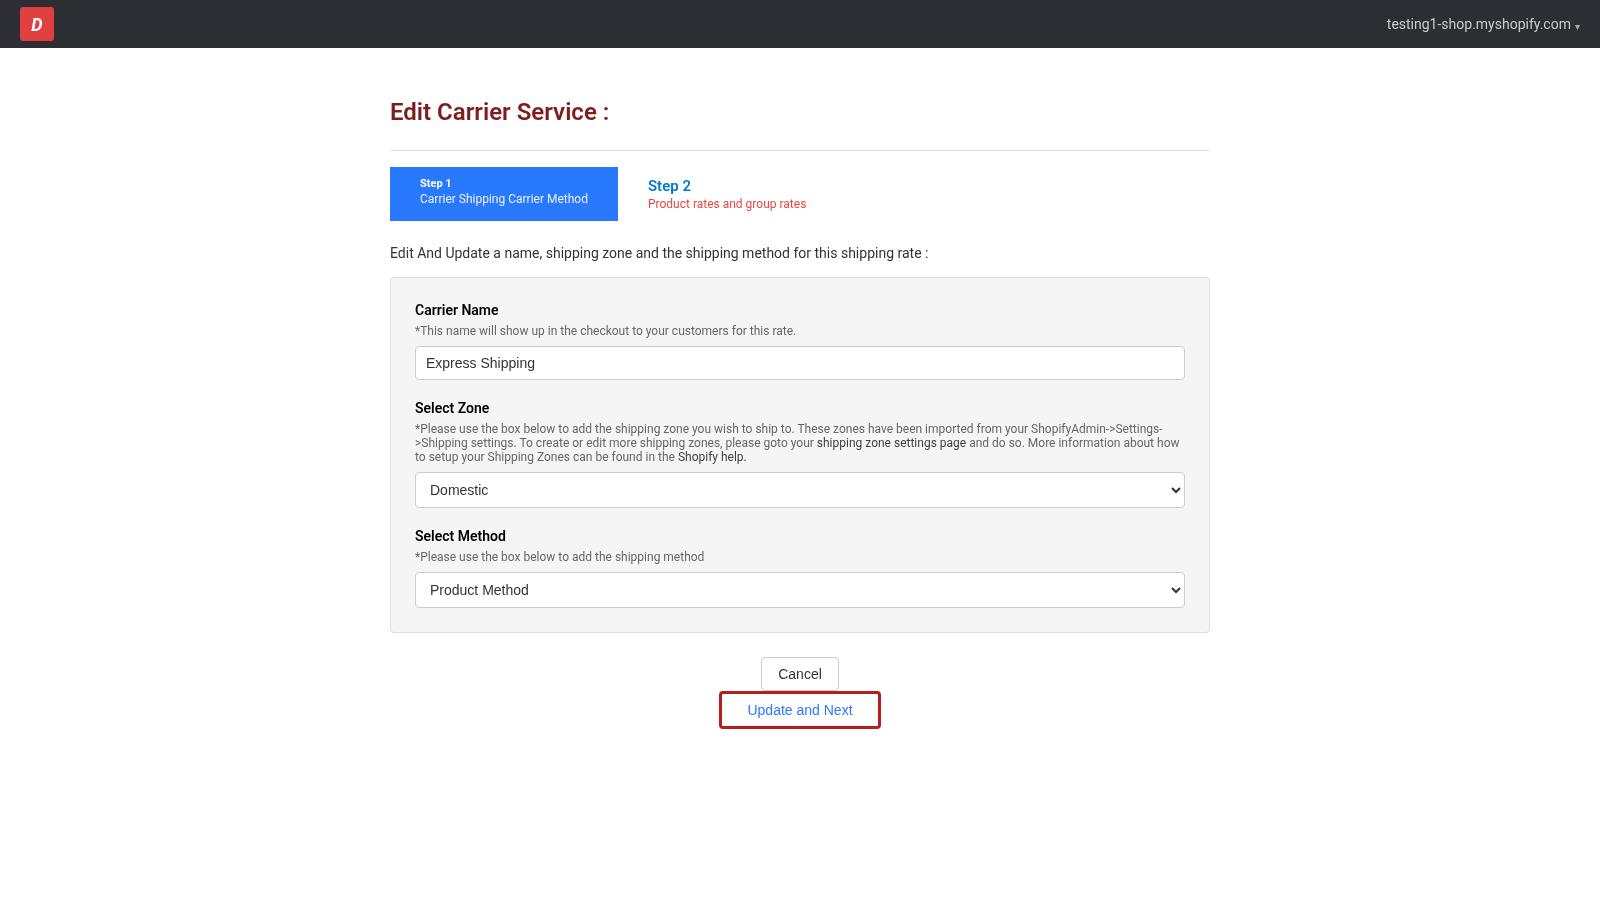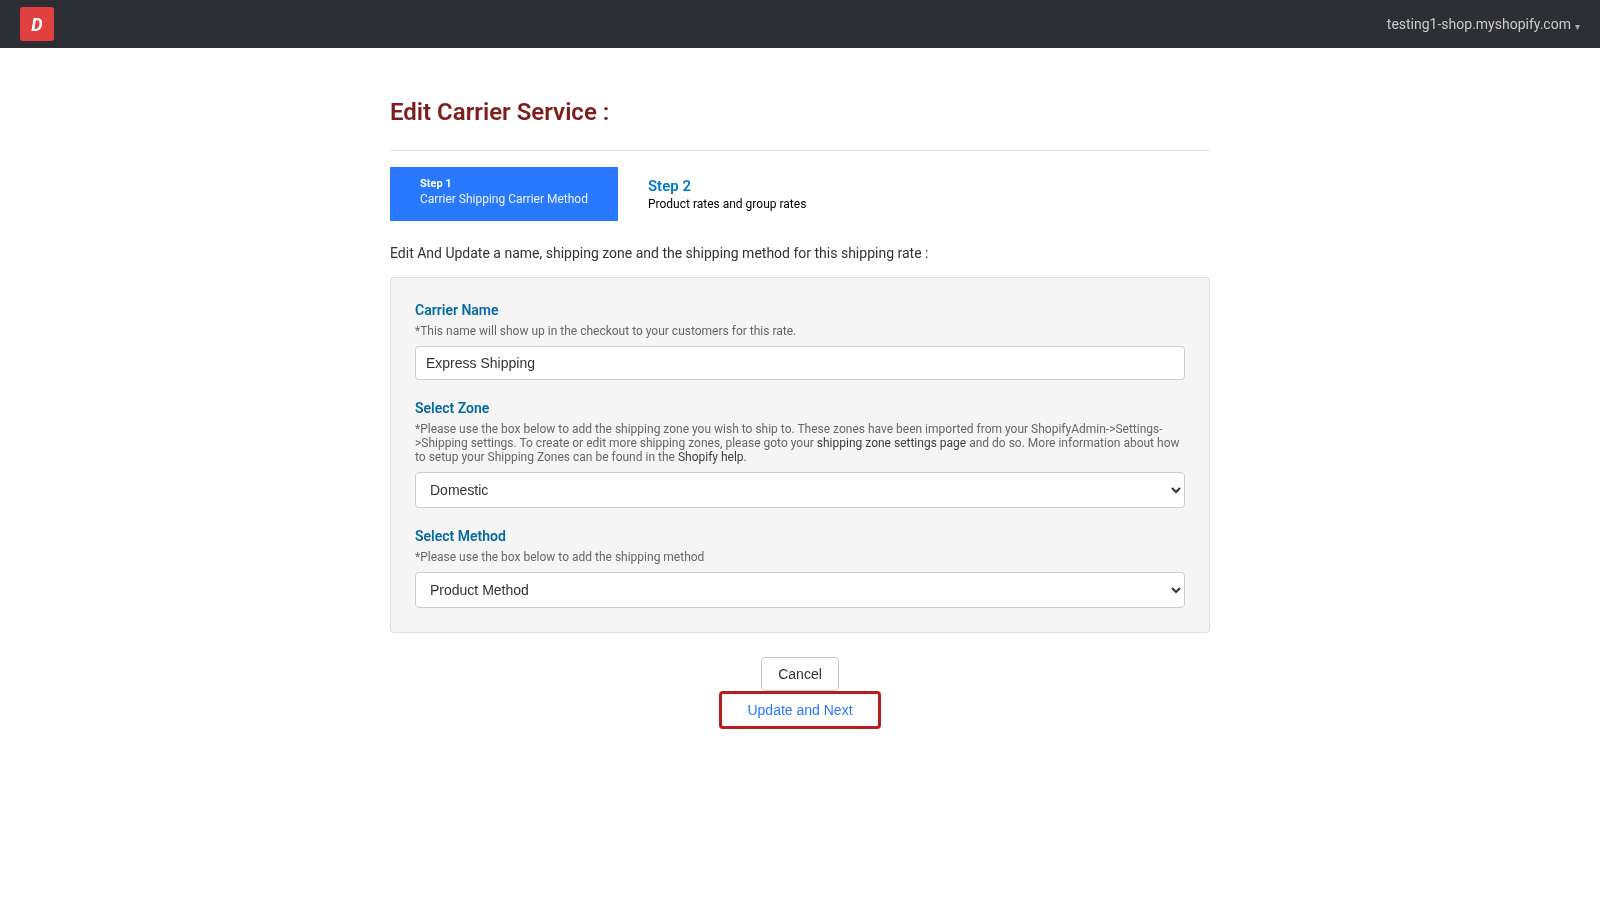--- a/index.html
+++ b/index.html
@@ -102,21 +102,21 @@
       cursor: pointer;
     }
     .step-inactive .step-label {
       font-weight: 600;
       font-size: 15px;
       color: #007ace;
     }
     .step-inactive .step-sub {
       font-size: 12px;
       margin-top: 2px;
-      color: #000000;
+      color: #ef4444;
     }
 
     .section-description {
       font-size: 14px;
       color: #333;
       margin-bottom: 16px;
     }
 
     
     .form-box {
@@ -130,21 +130,21 @@
     .field-group {
       margin-bottom: 20px;
     }
     .field-group:last-child {
       margin-bottom: 0;
     }
 
     .field-label {
       font-weight: 600;
       font-size: 14px;
-      color: #0369a1;
+      color: #000000;
       margin-bottom: 6px;
     }
     .field-hint {
       font-size: 12px;
       color: #666;
       margin-bottom: 8px;
     }
     .field-hint a {
       color: #404040;
       text-decoration: none;

